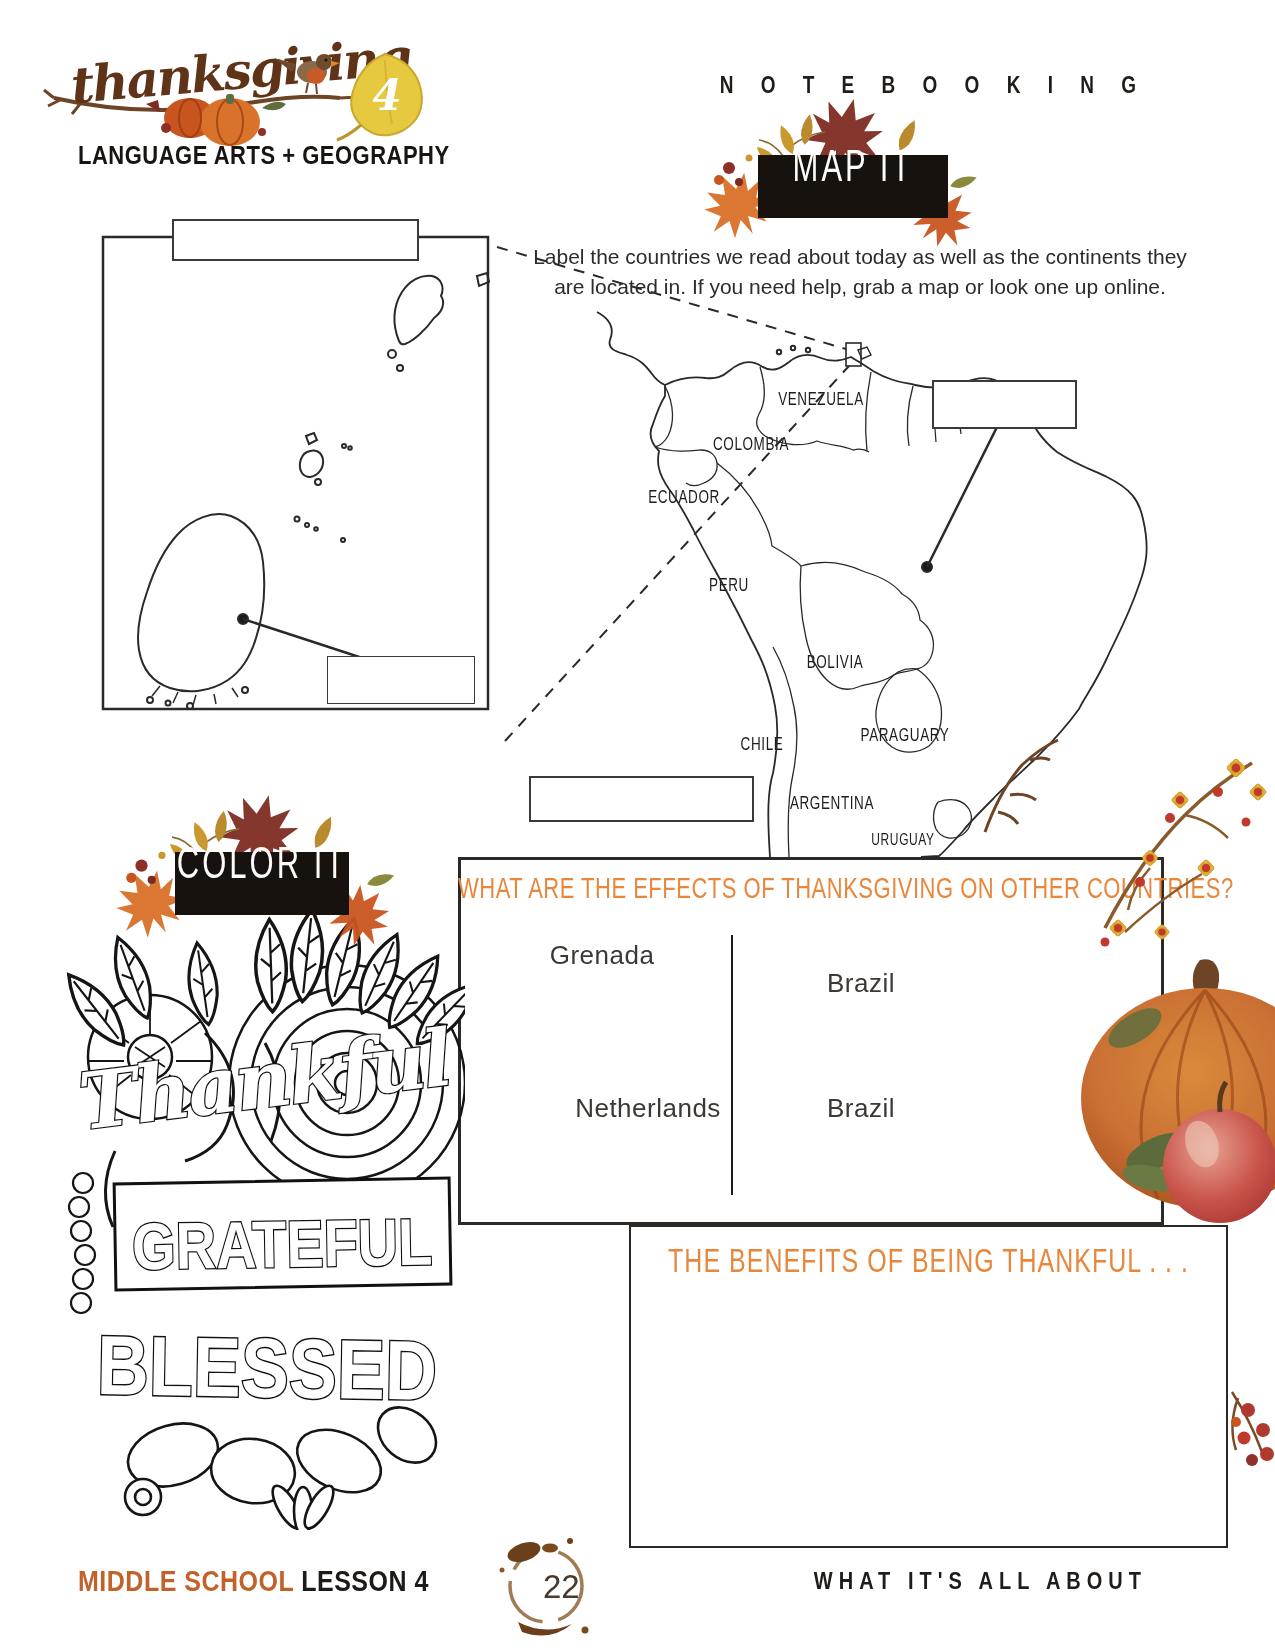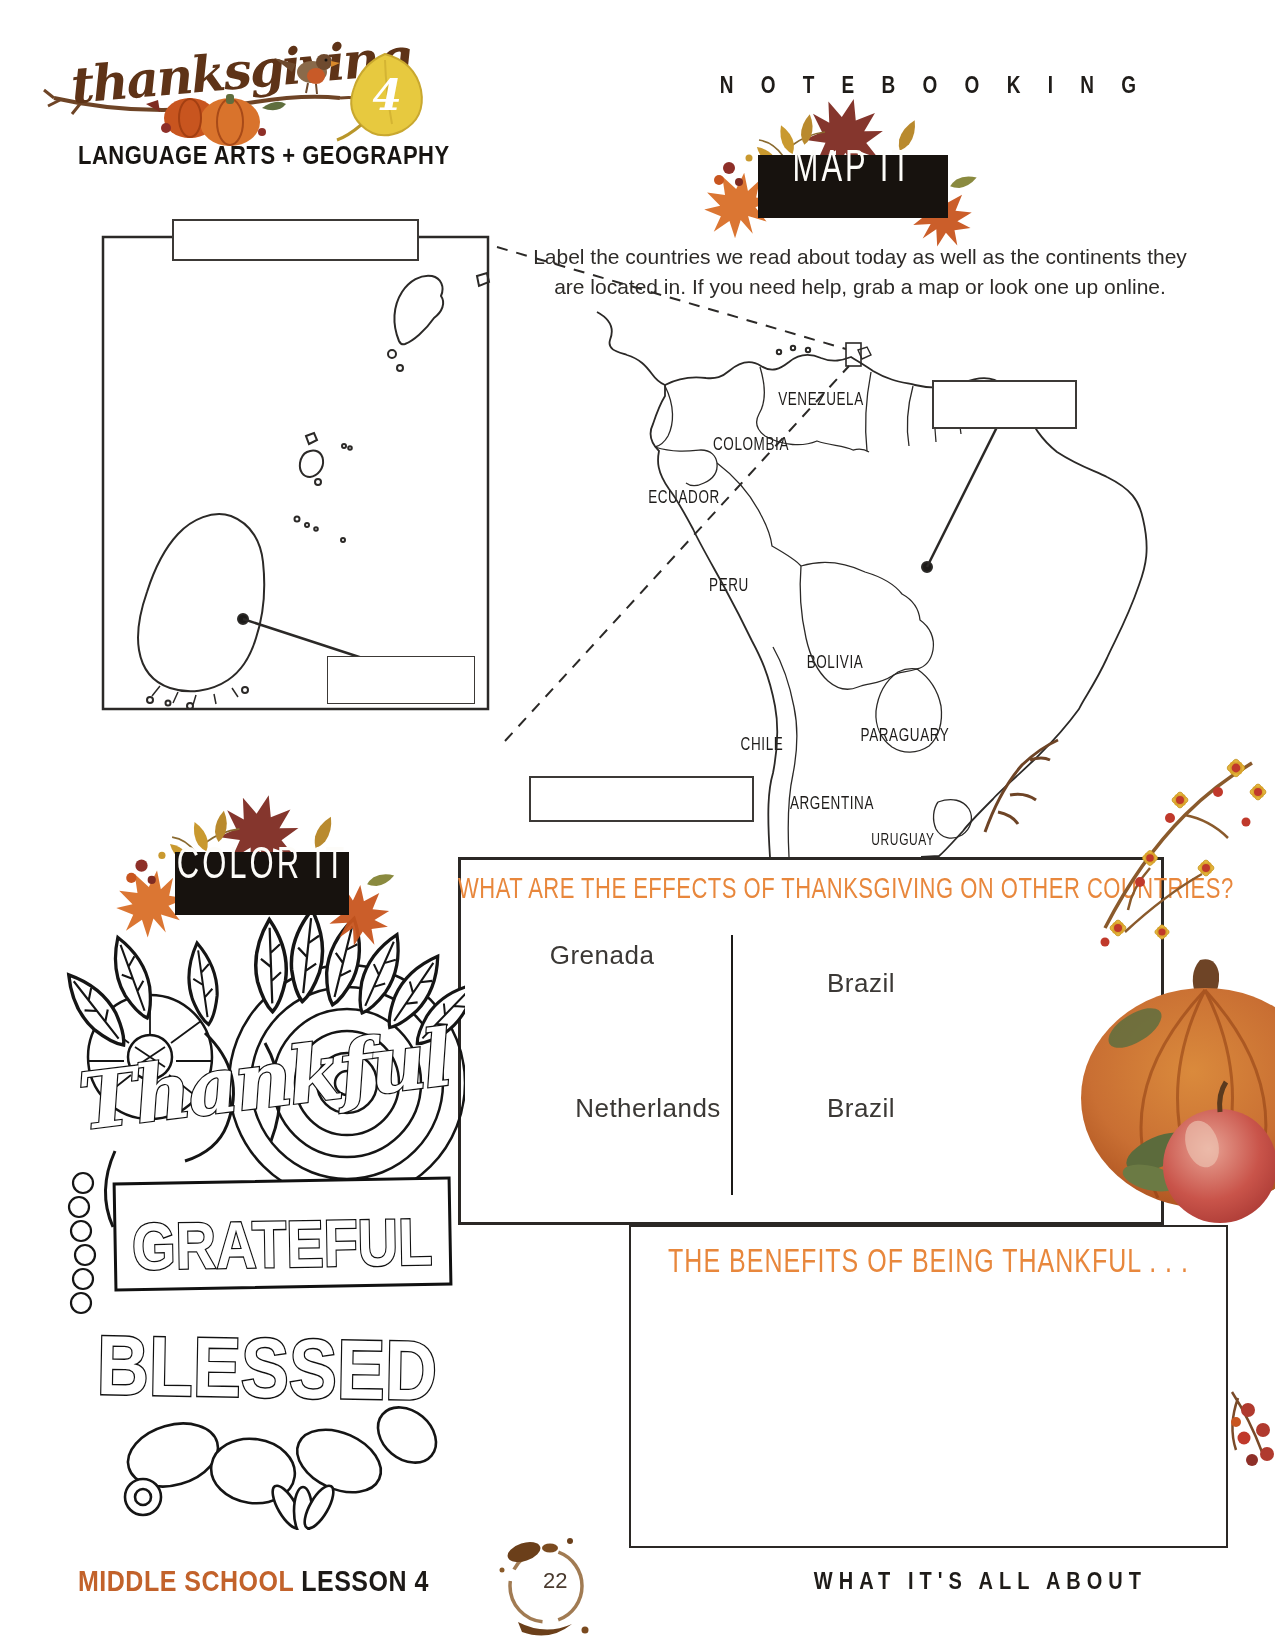--- a/index.html
+++ b/index.html
@@ -20,21 +20,21 @@
   svg{display:block;}
   .lw{position:absolute;left:0;top:0;z-index:2;pointer-events:none;}
   .deco{position:absolute;left:0;top:0;z-index:5;pointer-events:none;}
   .colorit{position:absolute;z-index:4;}
   .footer-left{position:absolute;left:78px;top:1566px;font-size:25px;font-weight:700;
                transform:scaleY(1.18);transform-origin:left center;letter-spacing:.5px;z-index:7;}
   .footer-right{position:absolute;right:128px;top:1570px;font-size:20px;font-weight:700;
                 letter-spacing:6px;transform:scaleY(1.18);transform-origin:right center;z-index:7;}
   .corner{position:absolute;right:128px;top:74px;font-size:19px;font-weight:700;letter-spacing:11px;
           transform:scaleY(1.25);transform-origin:right center;z-index:7;}
-  .pagenum{position:absolute;left:543px;top:1568px;font-size:22px;color:#4a3a2e;z-index:7;}
+  .pagenum{position:absolute;left:543px;top:1568px;font-size:33px;color:#4a3a2e;z-index:7;}
   .subtitle{position:absolute;left:78px;top:140px;font-size:22px;font-weight:700;color:#171411;
             transform:scaleY(1.2);transform-origin:left top;letter-spacing:.5px;z-index:7;}
   .instructions{position:absolute;left:520px;top:242px;width:680px;text-align:center;
                 font-size:21px;line-height:1.45;color:#2e2b28;z-index:5;}
   .divider{position:absolute;left:731px;top:935px;width:2px;height:260px;background:#1c1a18;z-index:5;}
 </style>
 </head>
 <body>
 
 <div class="page">

